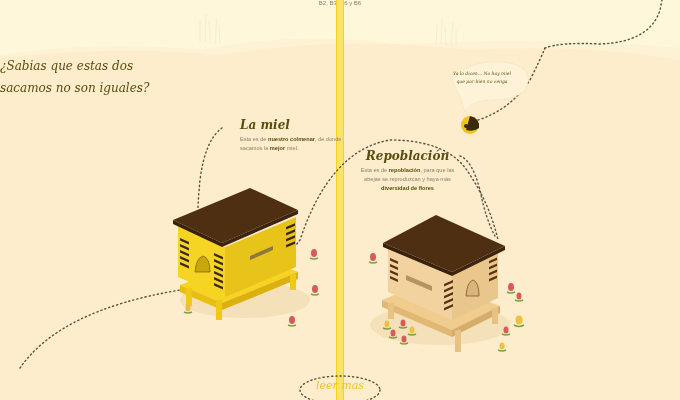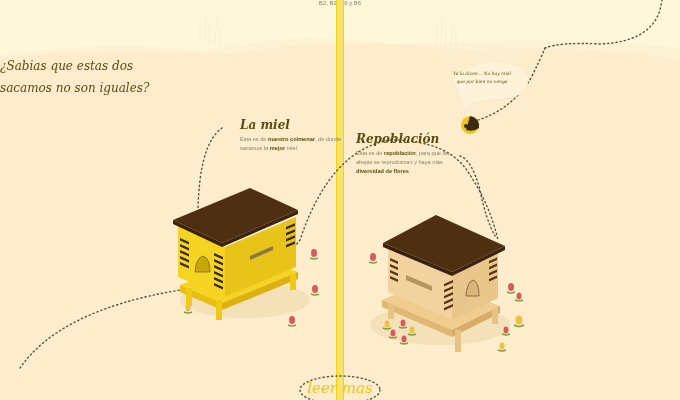--- a/index.html
+++ b/index.html
@@ -4,26 +4,26 @@
 <style>
   html, body { margin: 0; padding: 0; }
   body { width: 680px; height: 400px; overflow: hidden; background: #fdedcc; font-family: "Liberation Sans", sans-serif; position: relative; }
   .sky { position: absolute; left: 0; top: 0; width: 680px; height: 70px; background: #fef7da; }
   .hill { position: absolute; left: 0; top: 0; width: 680px; height: 400px; }
   .caption { position: absolute; top: 0; left: 0; width: 680px; text-align: center; font-size: 6px; color: #8a8170; }
   .divider { position: absolute; left: 336px; top: 0; width: 8px; height: 400px; background: #f8e36b; border-left: 1.5px solid #f5d21a; border-right: 1.5px solid #f5d21a; box-sizing: border-box; }
   .title { position: absolute; left: 0; top: 55px; width: 628px; text-align: left; font-family: "DejaVu Serif", serif; font-style: italic; font-size: 12px; line-height: 22px; color: #5a4c10; }
   .title span { display: block; }
   .block-left { position: absolute; left: 224px; top: 118px; width: 110px; margin-left: 16px; }
-  .block-right { position: absolute; left: 356px; top: 132px; width: 103px; text-align: left; }
+  .block-right { position: absolute; left: 356px; top: 149px; width: 103px; text-align: center; }
   .heading { font-family: "DejaVu Serif", serif; font-style: italic; font-weight: bold; font-size: 12px; color: #5a4c10; margin-bottom: 3px; }
   .body-text { font-size: 5.6px; line-height: 9px; color: #8a8170; }
   .body-text b { color: #5a4c10; }
   .bubble { position: absolute; left: 452px; top: 70px; width: 60px; font-family: "DejaVu Serif", serif; font-style: italic; font-size: 4.5px; line-height: 8px; color: #5a4c10; text-align: center; }
-  .readmore { position: absolute; left: 0; top: 379px; width: 680px; text-align: center; font-family: "DejaVu Serif", serif; font-style: italic; font-size: 15px; color: #f2c41a; }
+  .readmore { position: absolute; left: 0; top: 379px; width: 680px; text-align: center; font-family: "DejaVu Serif", serif; font-style: italic; font-size: 11px; color: #f2c41a; }
   svg.art { position: absolute; left: 0; top: 0; }
 </style>
 </head>
 <body>
 
 <div class="sky"></div>
 
 <svg class="hill" width="680" height="400">
   <path d="M0,55 Q100,40 200,50 Q300,30 400,45 Q550,35 680,48 L680,70 L0,70 Z" fill="#fdf2d4"></path>
   <path d="M0,58 Q120,45 220,55 Q340,35 470,50 Q590,44 680,60 L680,400 L0,400 Z" fill="#fdedcc"></path>

